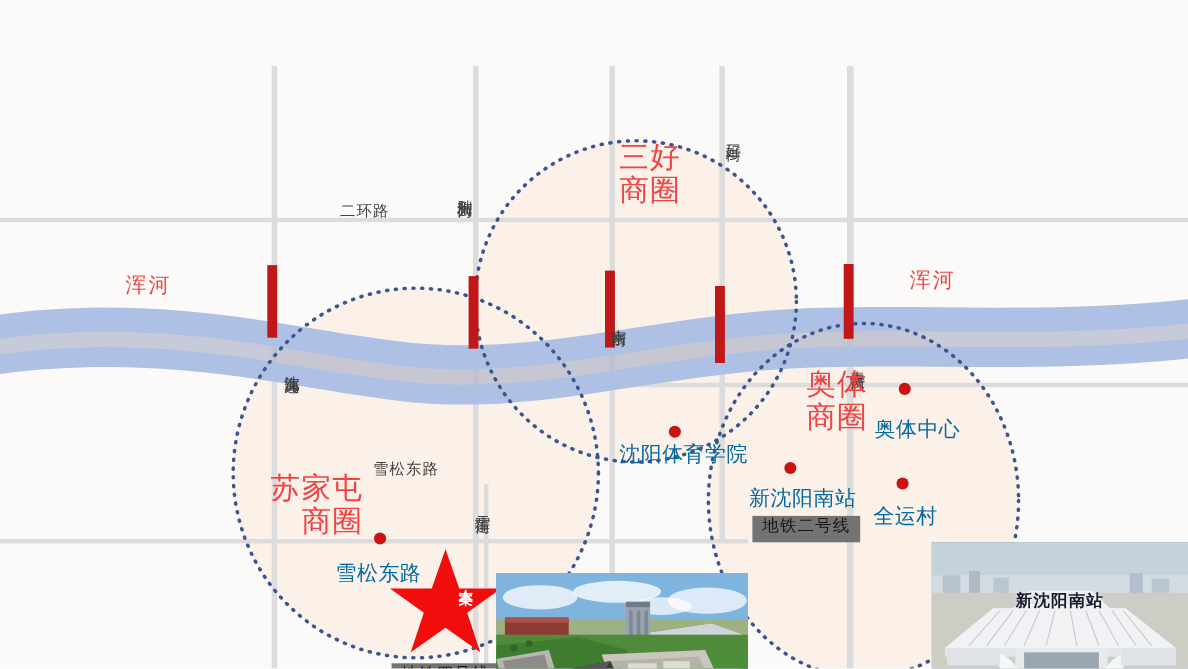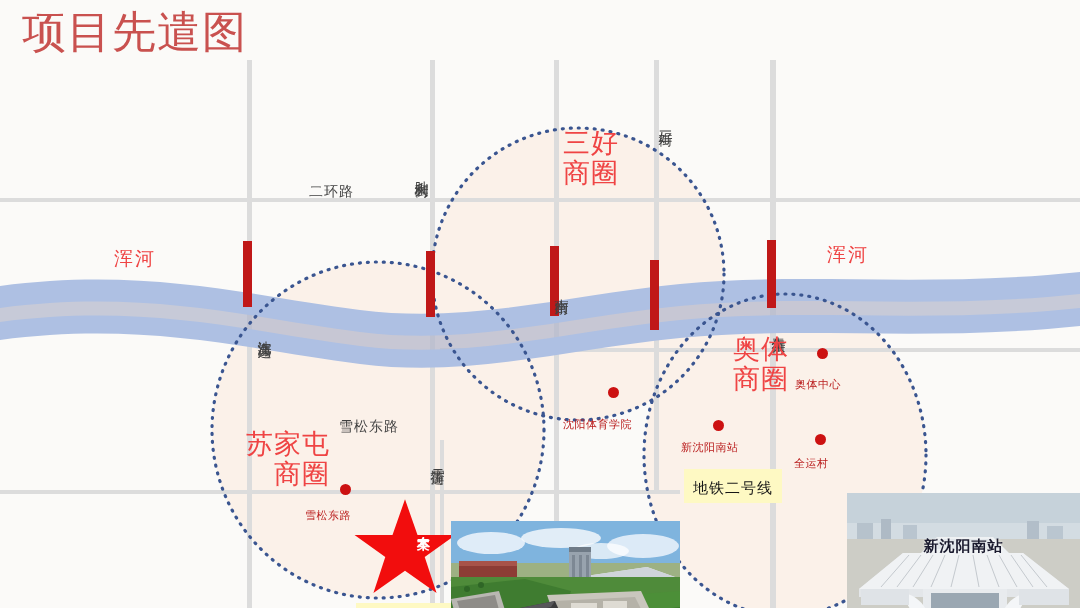--- a/index.html
+++ b/index.html
@@ -82,29 +82,29 @@
     text-align: right;
     letter-spacing: 1px;
   }
   .river-label {
     font-size: 19px;
     color: #ef4444;
     letter-spacing: 2px;
     font-family: Liberation Serif, serif;
   }
   .poi-label {
-    font-size: 11px;
-    color: #b91c1c;
+    font-size: 19px;
+    color: #0369a1;
     letter-spacing: .5px;
   }
   .metro-label {
     font-size: 15px;
     color: #161616;
-    background: #fef9c3;
-    padding: 10px 9px 5px 9px;
+    background: #737373;
+    padding: 0 9px 5px 9px;
     letter-spacing: 1px;
   }
   .poi-dot {
     position: absolute;
     width: 11px;
     height: 11px;
     border-radius: 50%;
     background: #cc1111;
   }
 
@@ -154,21 +154,20 @@
   #inset-expo .caption { top: 9px; }
   #inset-station { left: 847px; top: 433px; width: 233px; height: 172px; }
   #inset-station .caption { top: 44px; }
   .inset svg { position: absolute; left:0; top:0; width:100%; height:100%; }
 </style>
 </head>
 <body>
 
 <div id="stage">
 
-  <div id="page-title">项目先遣图</div>
   <div id="page-subtitle">交通相对便利，周围生活氛围较好，大型生活配套有限</div>
 
   <div id="map">
 
     <svg id="map-svg" viewBox="0 0 1080 548">
       <defs>
         <clipPath id="mapclip">
             <rect x="0" y="0" width="1080" height="548"></rect>
           </clipPath>
       </defs>
@@ -239,21 +238,21 @@
       <div>奥体</div>
       <div>商圈</div>
     </div>
 
     <div class="lbl district-label" style="left:246px; top:369px;">
       <div>苏家屯</div>
       <div>商圈</div>
     </div>
 
     <div class="poi-dot" style="left:608px; top:327px;"></div>
-    <div class="lbl poi-label" style="left:563px; top:357px;font-family:Liberation Serif, serif;">沈阳体育学院</div>
+    <div class="lbl poi-label" style="left:563px; top:340px;font-family:Liberation Serif, serif;">沈阳体育学院</div>
 
     <div class="poi-dot" style="left:713px; top:360px;"></div>
     <div class="lbl poi-label" style="left:681px; top:380px;">新沈阳南站</div>
 
     <div class="poi-dot" style="left:817px; top:288px;"></div>
     <div class="lbl poi-label" style="left:795px; top:317px;">奥体中心</div>
 
     <div class="poi-dot" style="left:815px; top:374px;"></div>
     <div class="lbl poi-label" style="left:794px; top:396px;">全运村</div>
 

